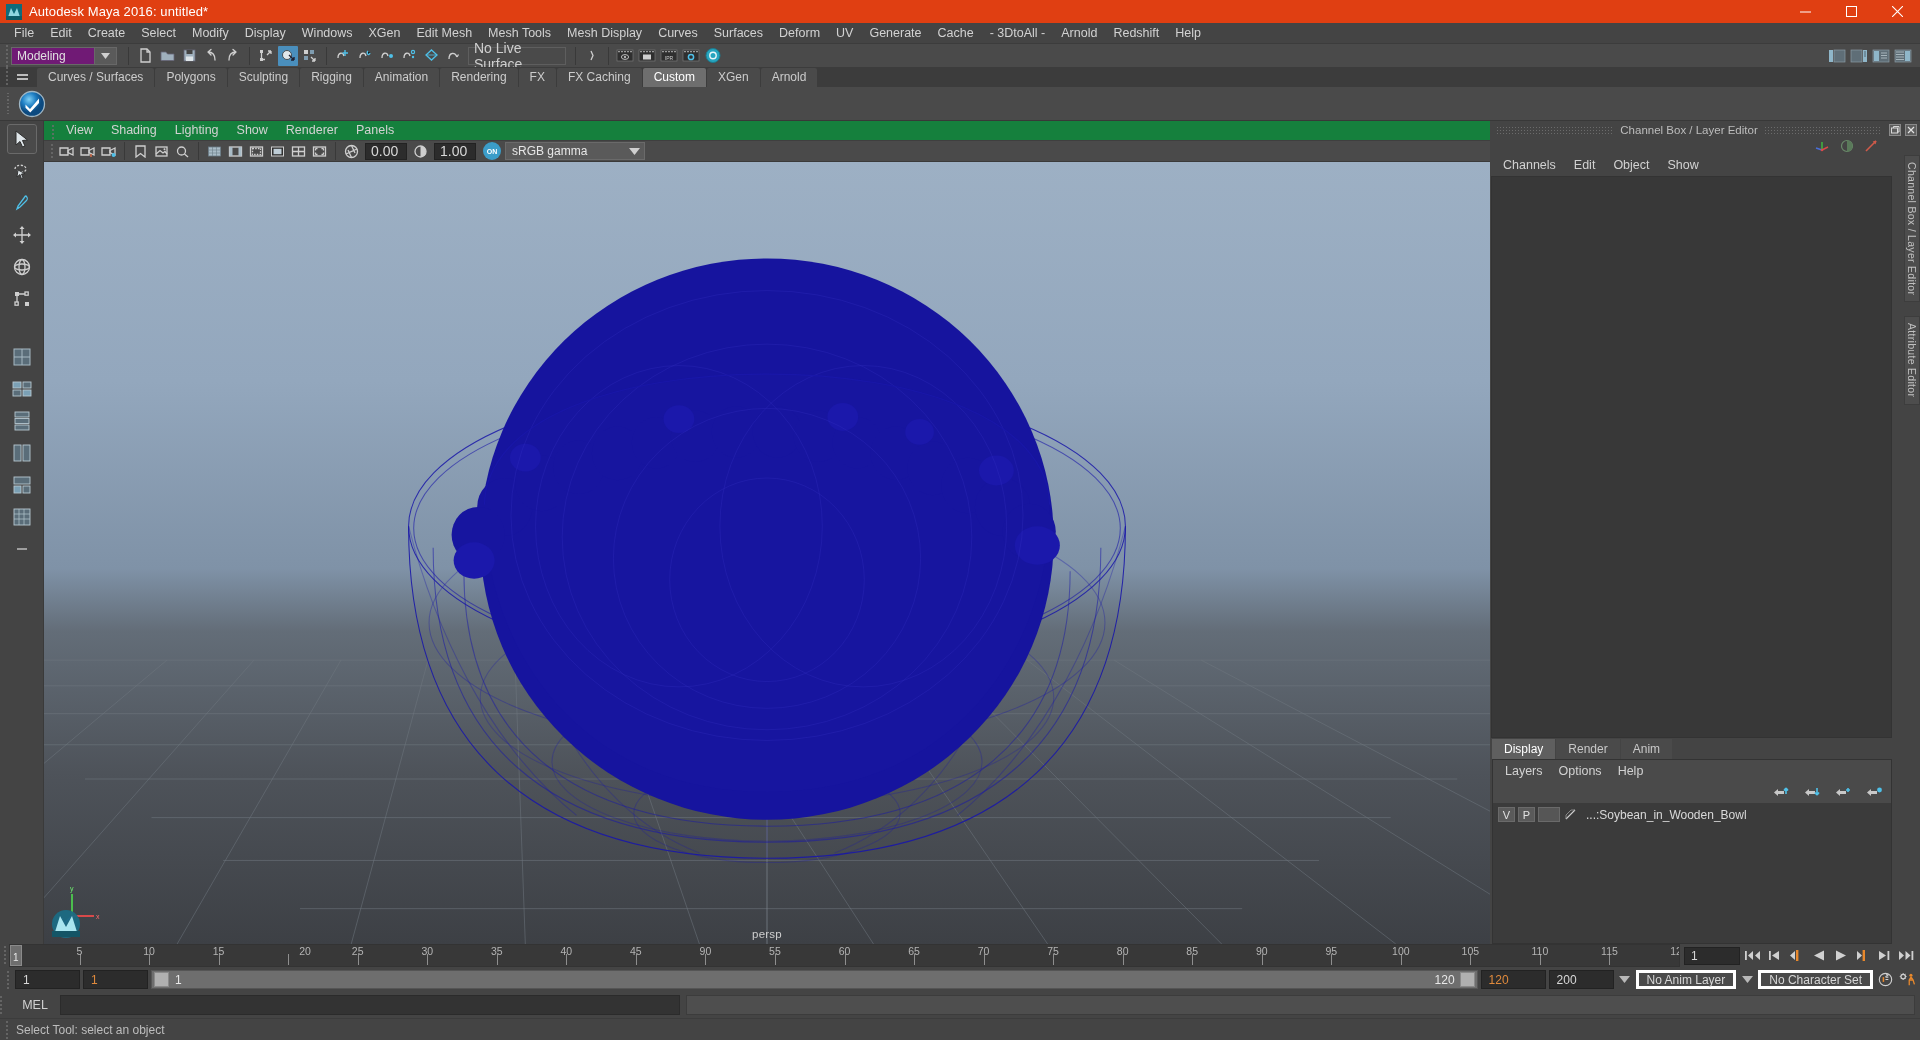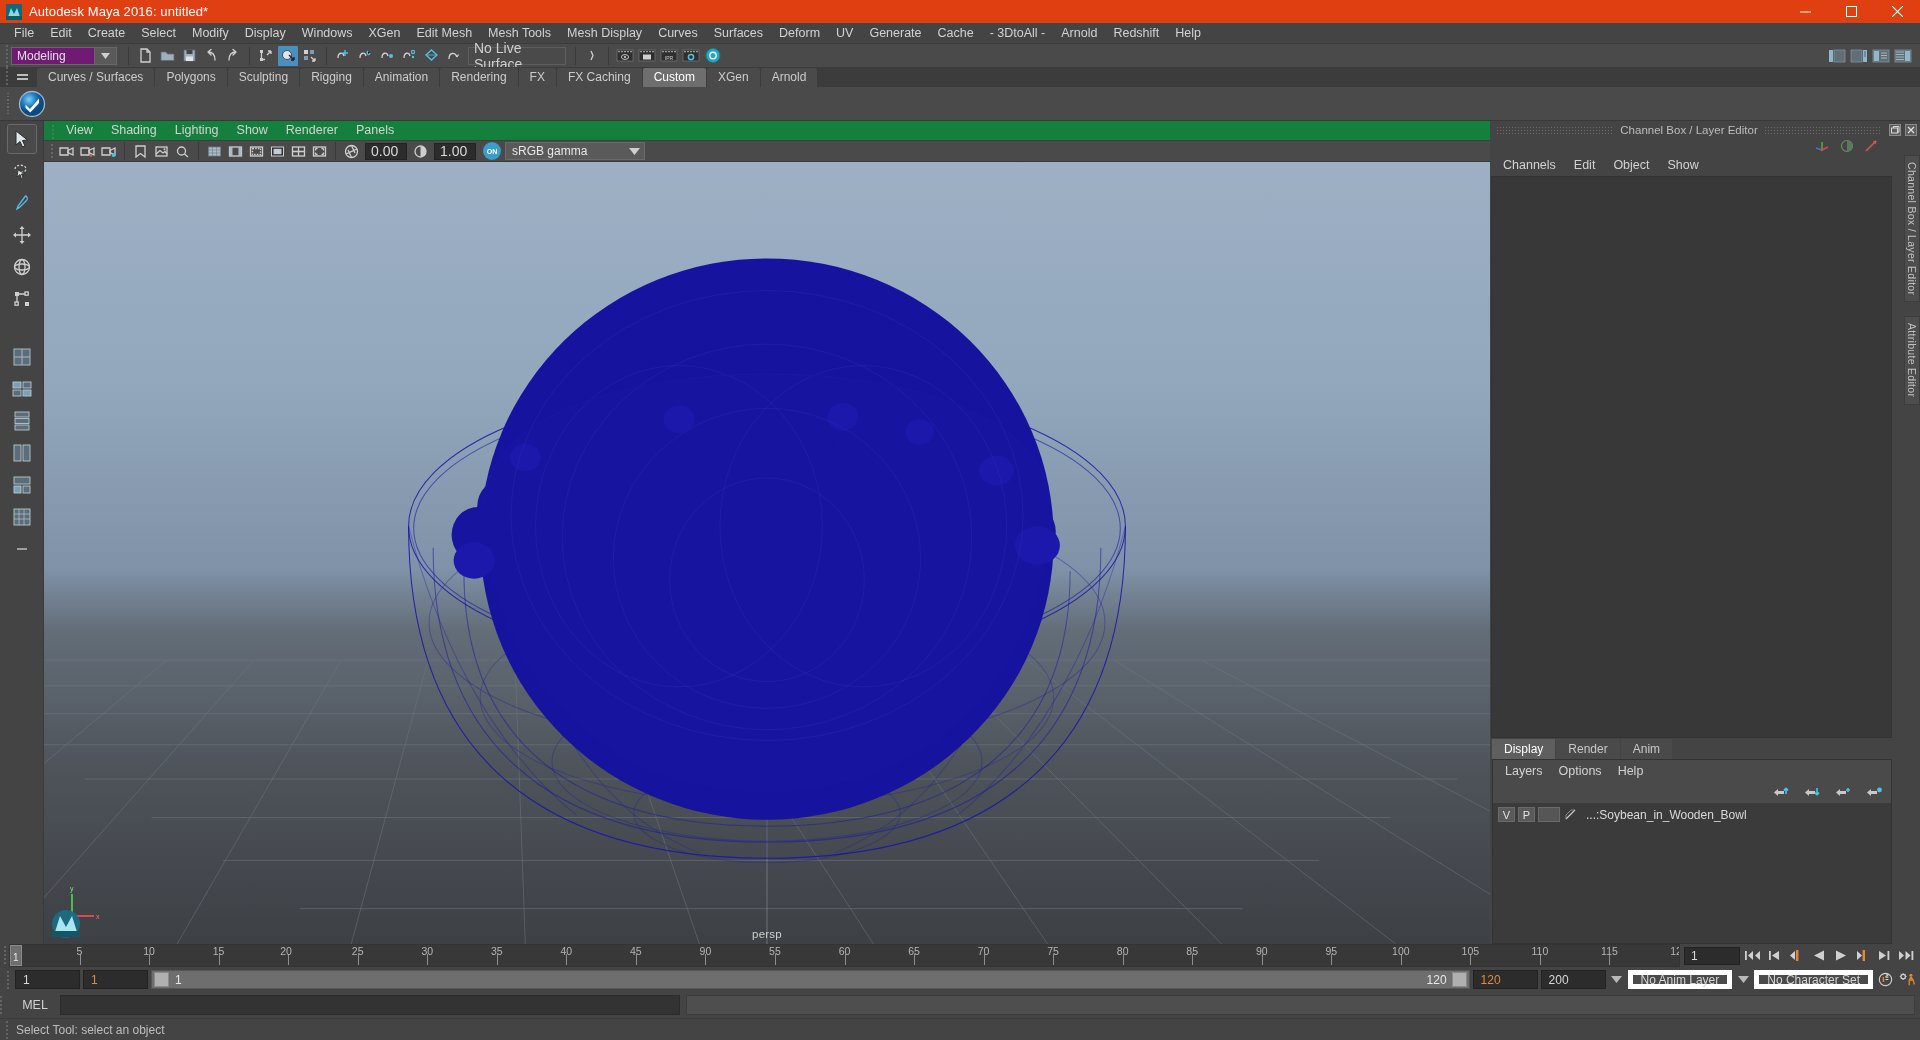--- a/index.html
+++ b/index.html
@@ -211,21 +211,21 @@
   .range-bar {
     flex:1 1 auto; height:19px; background:#6e6e6e; border:1px solid #555; position:relative;
     display:flex; align-items:center;
   }
   .rg-handle { width:15px; height:15px; background:#b0b0b0; border:1px solid #8a8a8a; margin-left:2px; }
   .rg-handle.right { position:absolute; right:2px; }
   .rg-lbl { font-size:12px; color:#e8e8e8; margin-left:6px; }
   .rg-lbl.r { position:absolute; right:22px; }
   .combo-arrow { width:16px; height:19px; display:flex; align-items:center; justify-content:center; }
   .rg-combo {
-    height:19px; background:#4a4a4a; border:5px solid #ffffff; color:#d6d6d6;
+    height:19px; background:#4a4a4a; border:3px solid #ffffff; color:#d6d6d6;
     font-size:12px; display:flex; align-items:center; padding:0 8px;
   }
 
   .mel-row { height:26px; background:#444; display:flex; align-items:center; flex:0 0 26px; }
   .mel-label { width:50px; text-align:center; font-size:12.5px; color:#d0d0d0; }
   .mel-input { flex:0 0 620px; height:20px; background:#333333; border:1px solid #2b2b2b; }
   .mel-rest { flex:1 1 auto; height:20px; background:#4e4e4e; border:1px solid #3c3c3c; margin-left:6px; margin-right:5px; }
 
   .statusbar { height:22px; background:#444; display:flex; align-items:center; flex:0 0 22px;
                padding-left:6px; font-size:12px; color:#bdbdbd; border-top:1px solid #3c3c3c; }
@@ -1002,21 +1002,21 @@
       <div class="tl-current" style="left:0px;">
         <span>1</span>
       </div>
     <div class="tl-tick" style="left: 69.5417px;"></div>
         <div class="tl-tick-label" style="left: 69.5417px;">5</div>
         <div class="tl-tick" style="left: 139.083px;"></div>
         <div class="tl-tick-label" style="left: 139.083px;">10</div>
         <div class="tl-tick" style="left: 208.625px;"></div>
         <div class="tl-tick-label" style="left: 208.625px;">15</div>
         <div class="tl-tick" style="left: 278.167px;"></div>
-        <div class="tl-tick-label" style="left: 276px;">20</div>
+        <div class="tl-tick-label" style="left: 295px;">20</div>
         <div class="tl-tick" style="left: 347.708px;"></div>
         <div class="tl-tick-label" style="left: 347.708px;">25</div>
         <div class="tl-tick" style="left: 417.25px;"></div>
         <div class="tl-tick-label" style="left: 417.25px;">30</div>
         <div class="tl-tick" style="left: 486.792px;"></div>
         <div class="tl-tick-label" style="left: 486.792px;">35</div>
         <div class="tl-tick" style="left: 556.333px;"></div>
         <div class="tl-tick-label" style="left: 556.333px;">40</div>
         <div class="tl-tick" style="left: 625.875px;"></div>
         <div class="tl-tick-label" style="left: 625.875px;">45</div>

